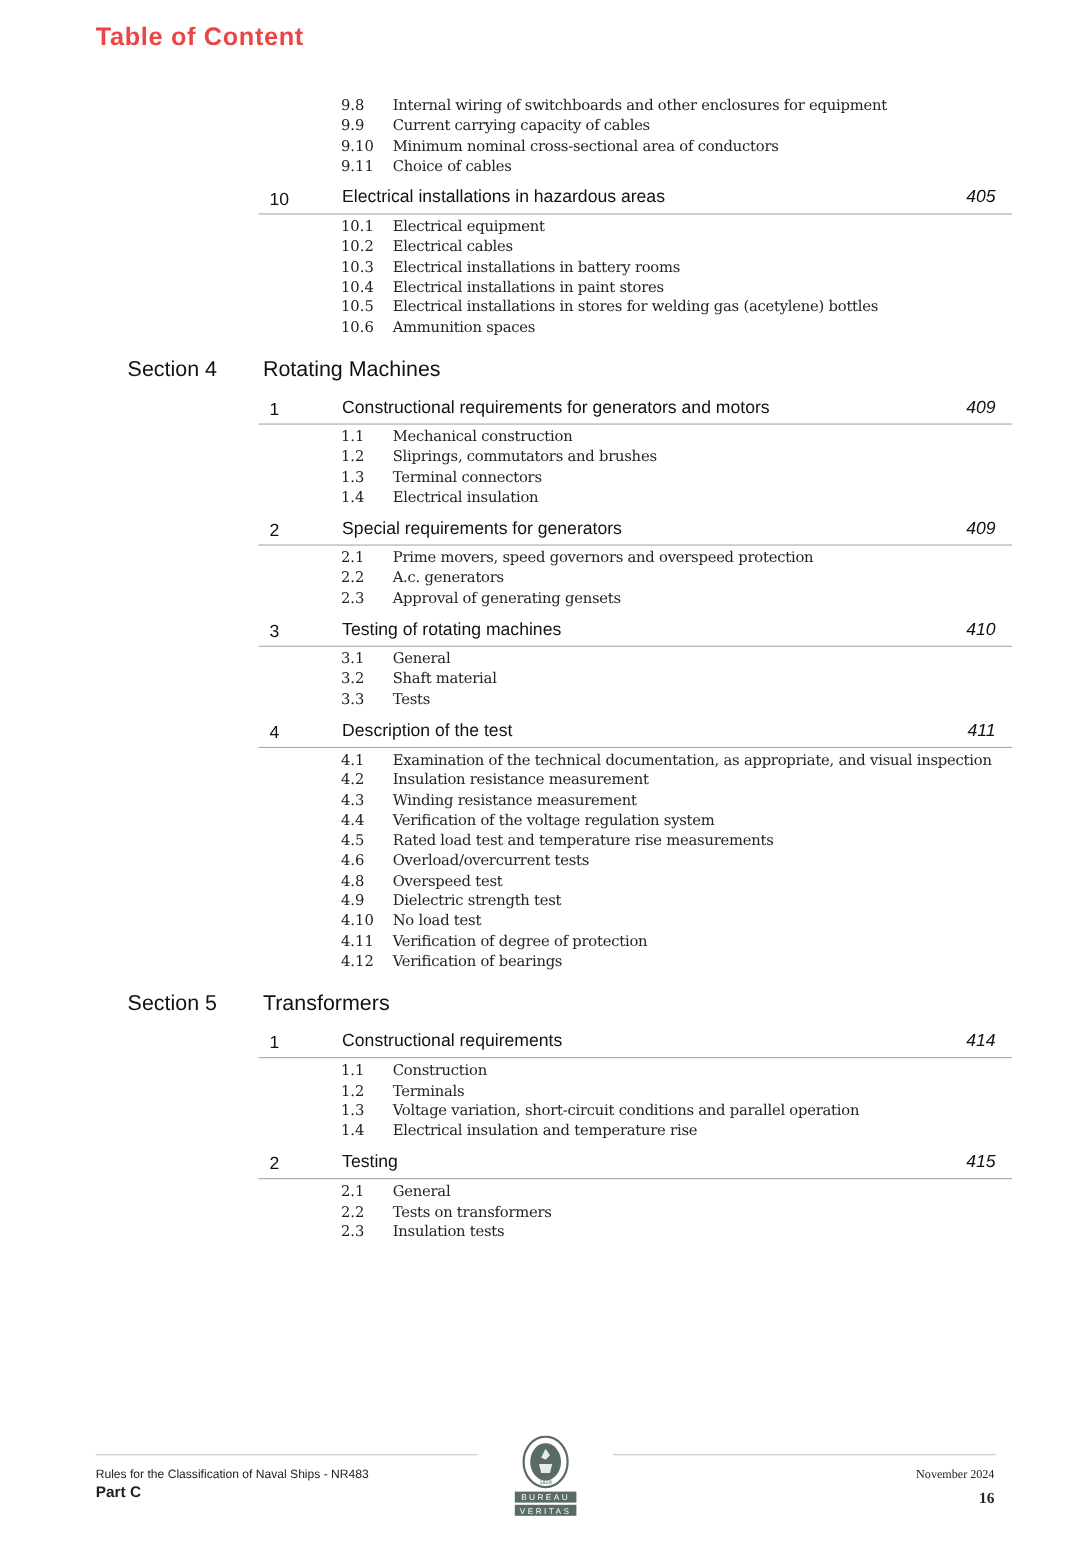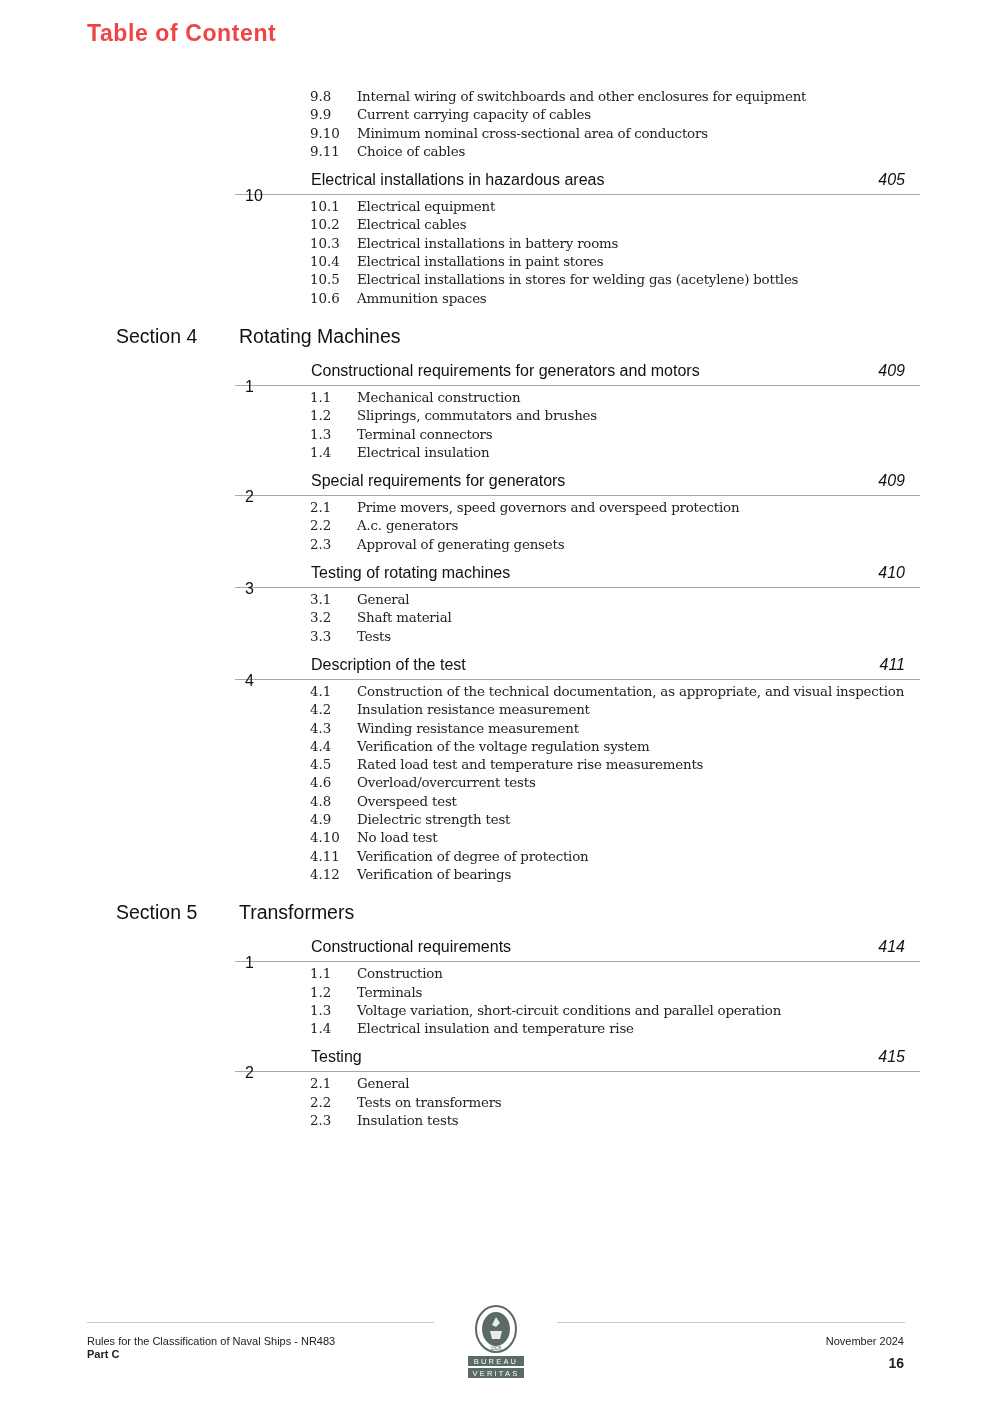--- a/index.html
+++ b/index.html
@@ -15,38 +15,38 @@
       font-family: "DejaVu Serif", "Liberation Serif", serif; font-size: 13.4px; color: #222;
       white-space: nowrap;
     }
     .sub .num { position: absolute; left: 295px; top: 0; }
     .sub .txt { position: absolute; left: 342px; top: 0; letter-spacing: -0.2px; }
     .chapter {
       position: relative; height: 26px; margin-top: 6px; margin-bottom: 4px;
       font-family: "Liberation Sans", sans-serif; font-size: 16px; color: #111;
       border-bottom: 1px solid #a8a8a8; margin-left: 220px; width: 685px;
     }
-    .chapter .cnum { position: absolute; left: 10px; top: 19px; }
+    .chapter .cnum { position: absolute; left: 10px; top: 5px; }
     .chapter .ctxt { position: absolute; left: 76px; top: 3px; }
     .chapter .cpage { position: absolute; right: 15px; top: 3px; font-style: italic; }
     .section {
       position: relative; height: 30px; margin-top: 14px;
       font-family: "Liberation Sans", sans-serif; font-size: 19.5px; color: #111;
     }
     .section .slabel { position: absolute; left: 101px; top: 2px; }
     .section .stitle { position: absolute; left: 224px; top: 2px; }
     .footer-line { position: absolute; top: 1322px; height: 1px; background: #c8c8c8; }
     .footer-left {
       position: absolute; left: 87px; top: 1335px;
       font-family: "Liberation Sans", sans-serif; font-size: 11px; color: #222;
     }
-    .footer-left .part { font-weight: bold; font-size: 11px; margin-top: 1px; }
+    .footer-left .part { font-weight: bold; font-size: 14px; margin-top: 1px; }
     .footer-right {
       position: absolute; right: 88px; top: 1335px; text-align: right;
-      font-family: Liberation Sans, sans-serif; font-size: 11px; color: #222;
+      font-family: Liberation Serif, serif; font-size: 11px; color: #222;
     }
     .footer-right .pnum { font-weight: bold; font-size: 14px; margin-top: 8px; text-align: right; }
     .logo { position: absolute; left: 466px; top: 1305px; width: 60px; height: 74px; }
   </style>
 </head>
 <body>
 
 <div class="page-title">Table of Content</div>
 
 <div class="toc" id="toc">
@@ -154,21 +154,21 @@
       <span class="num">3.3</span>
       <span class="txt">Tests</span>
     </div>
     <div class="chapter">
       <span class="cnum">4</span>
       <span class="ctxt">Description of the test</span>
       <span class="cpage">411</span>
     </div>
     <div class="sub">
       <span class="num">4.1</span>
-      <span class="txt">Construction of the technical documentation, as appropriate, and visual inspection</span>
+      <span class="txt">Examination of the technical documentation, as appropriate, and visual inspection</span>
     </div>
     <div class="sub">
       <span class="num">4.2</span>
       <span class="txt">Insulation resistance measurement</span>
     </div>
     <div class="sub">
       <span class="num">4.3</span>
       <span class="txt">Winding resistance measurement</span>
     </div>
     <div class="sub">

